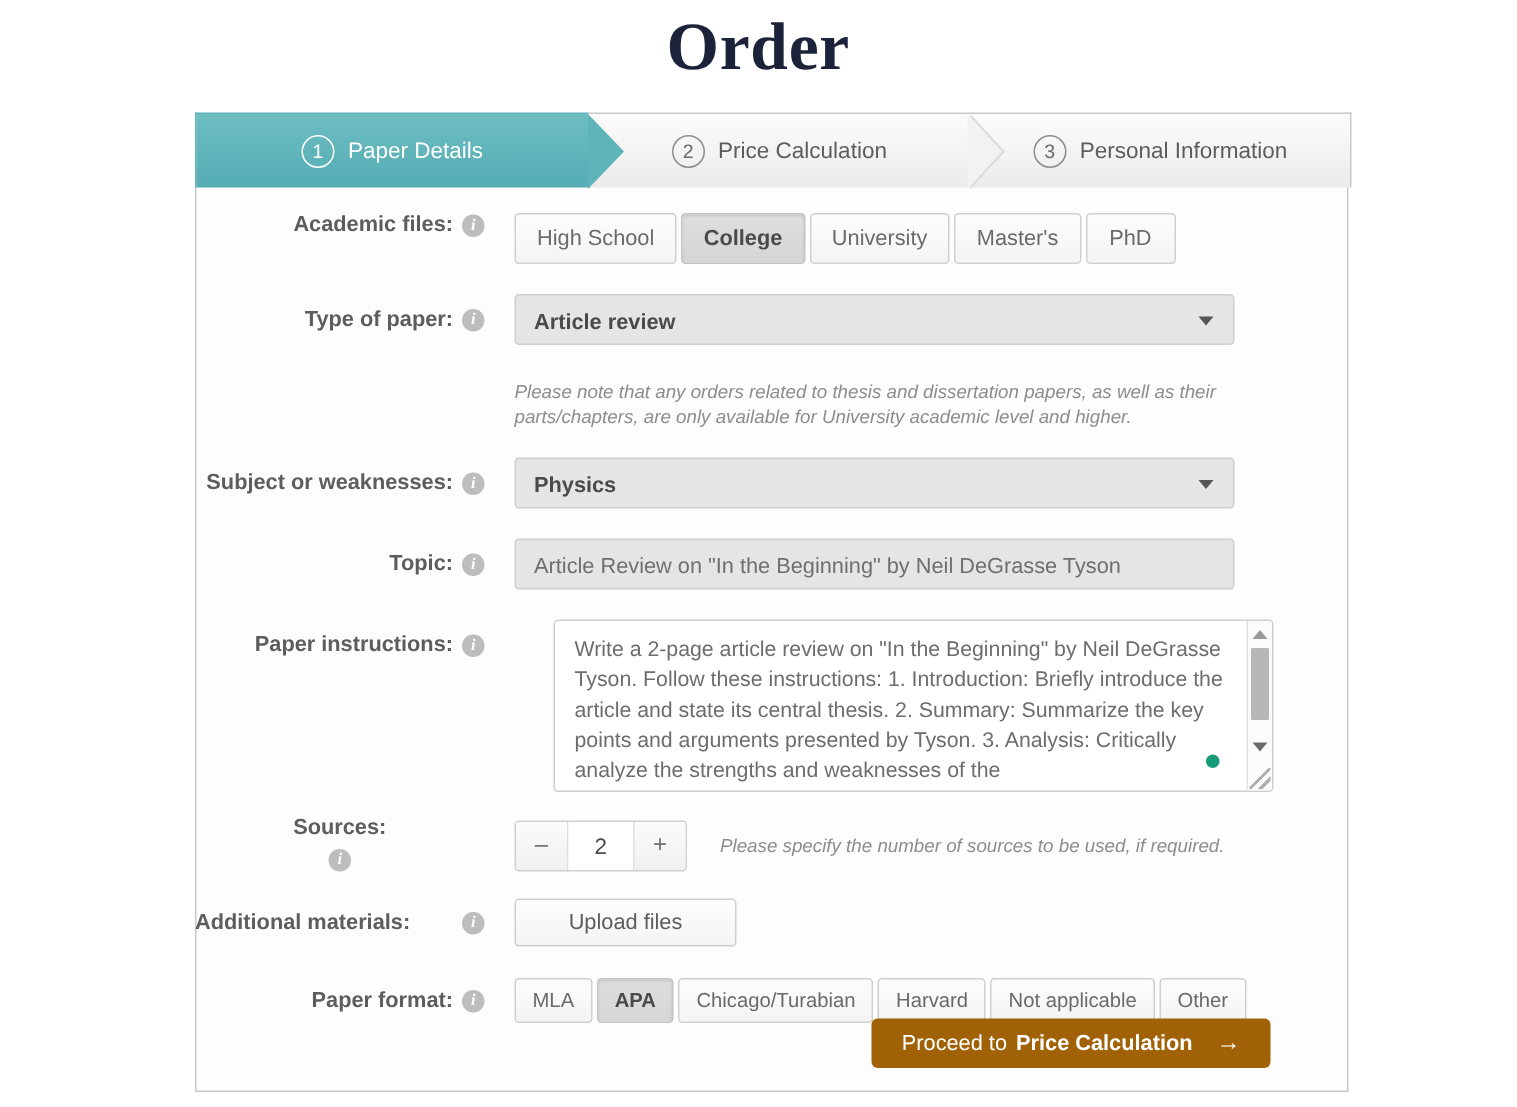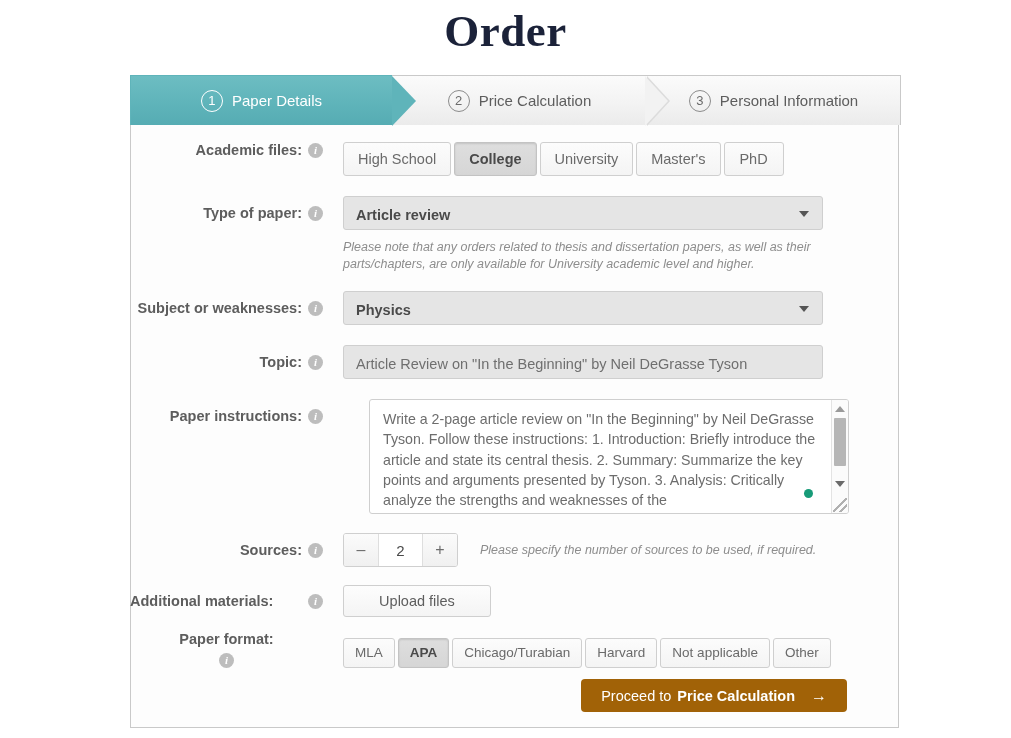--- a/index.html
+++ b/index.html
@@ -237,21 +237,21 @@
     border-left: 5px solid transparent;
     border-right: 5px solid transparent;
     border-top: 6px solid #555555;
   }
   .note {
     width: 470px;
     font-size: 12.5px;
     font-style: italic;
     color: #8d8d8d;
     line-height: 17px;
-    margin-top: 9px;
+    margin-top: 23px;
   }
 
   
   .textarea-wrap {
     width: 480px;
     height: 115px;
     border: 1px solid #cfcfcf;
     border-radius: 3px;
     background: #ffffff;
     box-sizing: border-box;
@@ -496,21 +496,21 @@
           <span class="sb-thumb"></span>
           <span class="sb-arrow sb-down"></span>
         </div>
         <div class="resize-grip"></div>
         <div class="caret-dot"></div>
       </div>
     </div>
   </div>
 
   <div class="row" style="margin-top:19px;">
-    <div class="label-col" style="height:34px;">
+    <div class="label-col" style="height:34px;flex-direction:column;">
       <span>Sources:</span>
       <span class="info-icon">i</span>
     </div>
     <div class="field-col" style="display:flex;">
       <div class="stepper">
         <div class="step-btn minus">–</div>
         <div class="step-val">2</div>
         <div class="step-btn plus">+</div>
       </div>
       <div class="hint-inline">Please specify the number of sources to be used, if required.</div>
@@ -521,21 +521,21 @@
     <div class="label-col" style="height:32px;justify-content:space-between;">
       <span>Additional materials:</span>
       <span class="info-icon">i</span>
     </div>
     <div class="field-col">
       <div class="upload-btn">Upload files</div>
     </div>
   </div>
 
   <div class="row" style="margin-top:21px;">
-    <div class="label-col" style="height:30px;flex-direction:column;">
+    <div class="label-col" style="height:30px;">
       <span>Paper format:</span>
       <span class="info-icon">i</span>
     </div>
     <div class="field-col">
       <div class="btn-group format">
         <div class="opt">MLA</div>
         <div class="opt selected">APA</div>
         <div class="opt">Chicago/Turabian</div>
         <div class="opt">Harvard</div>
         <div class="opt">Not applicable</div>

